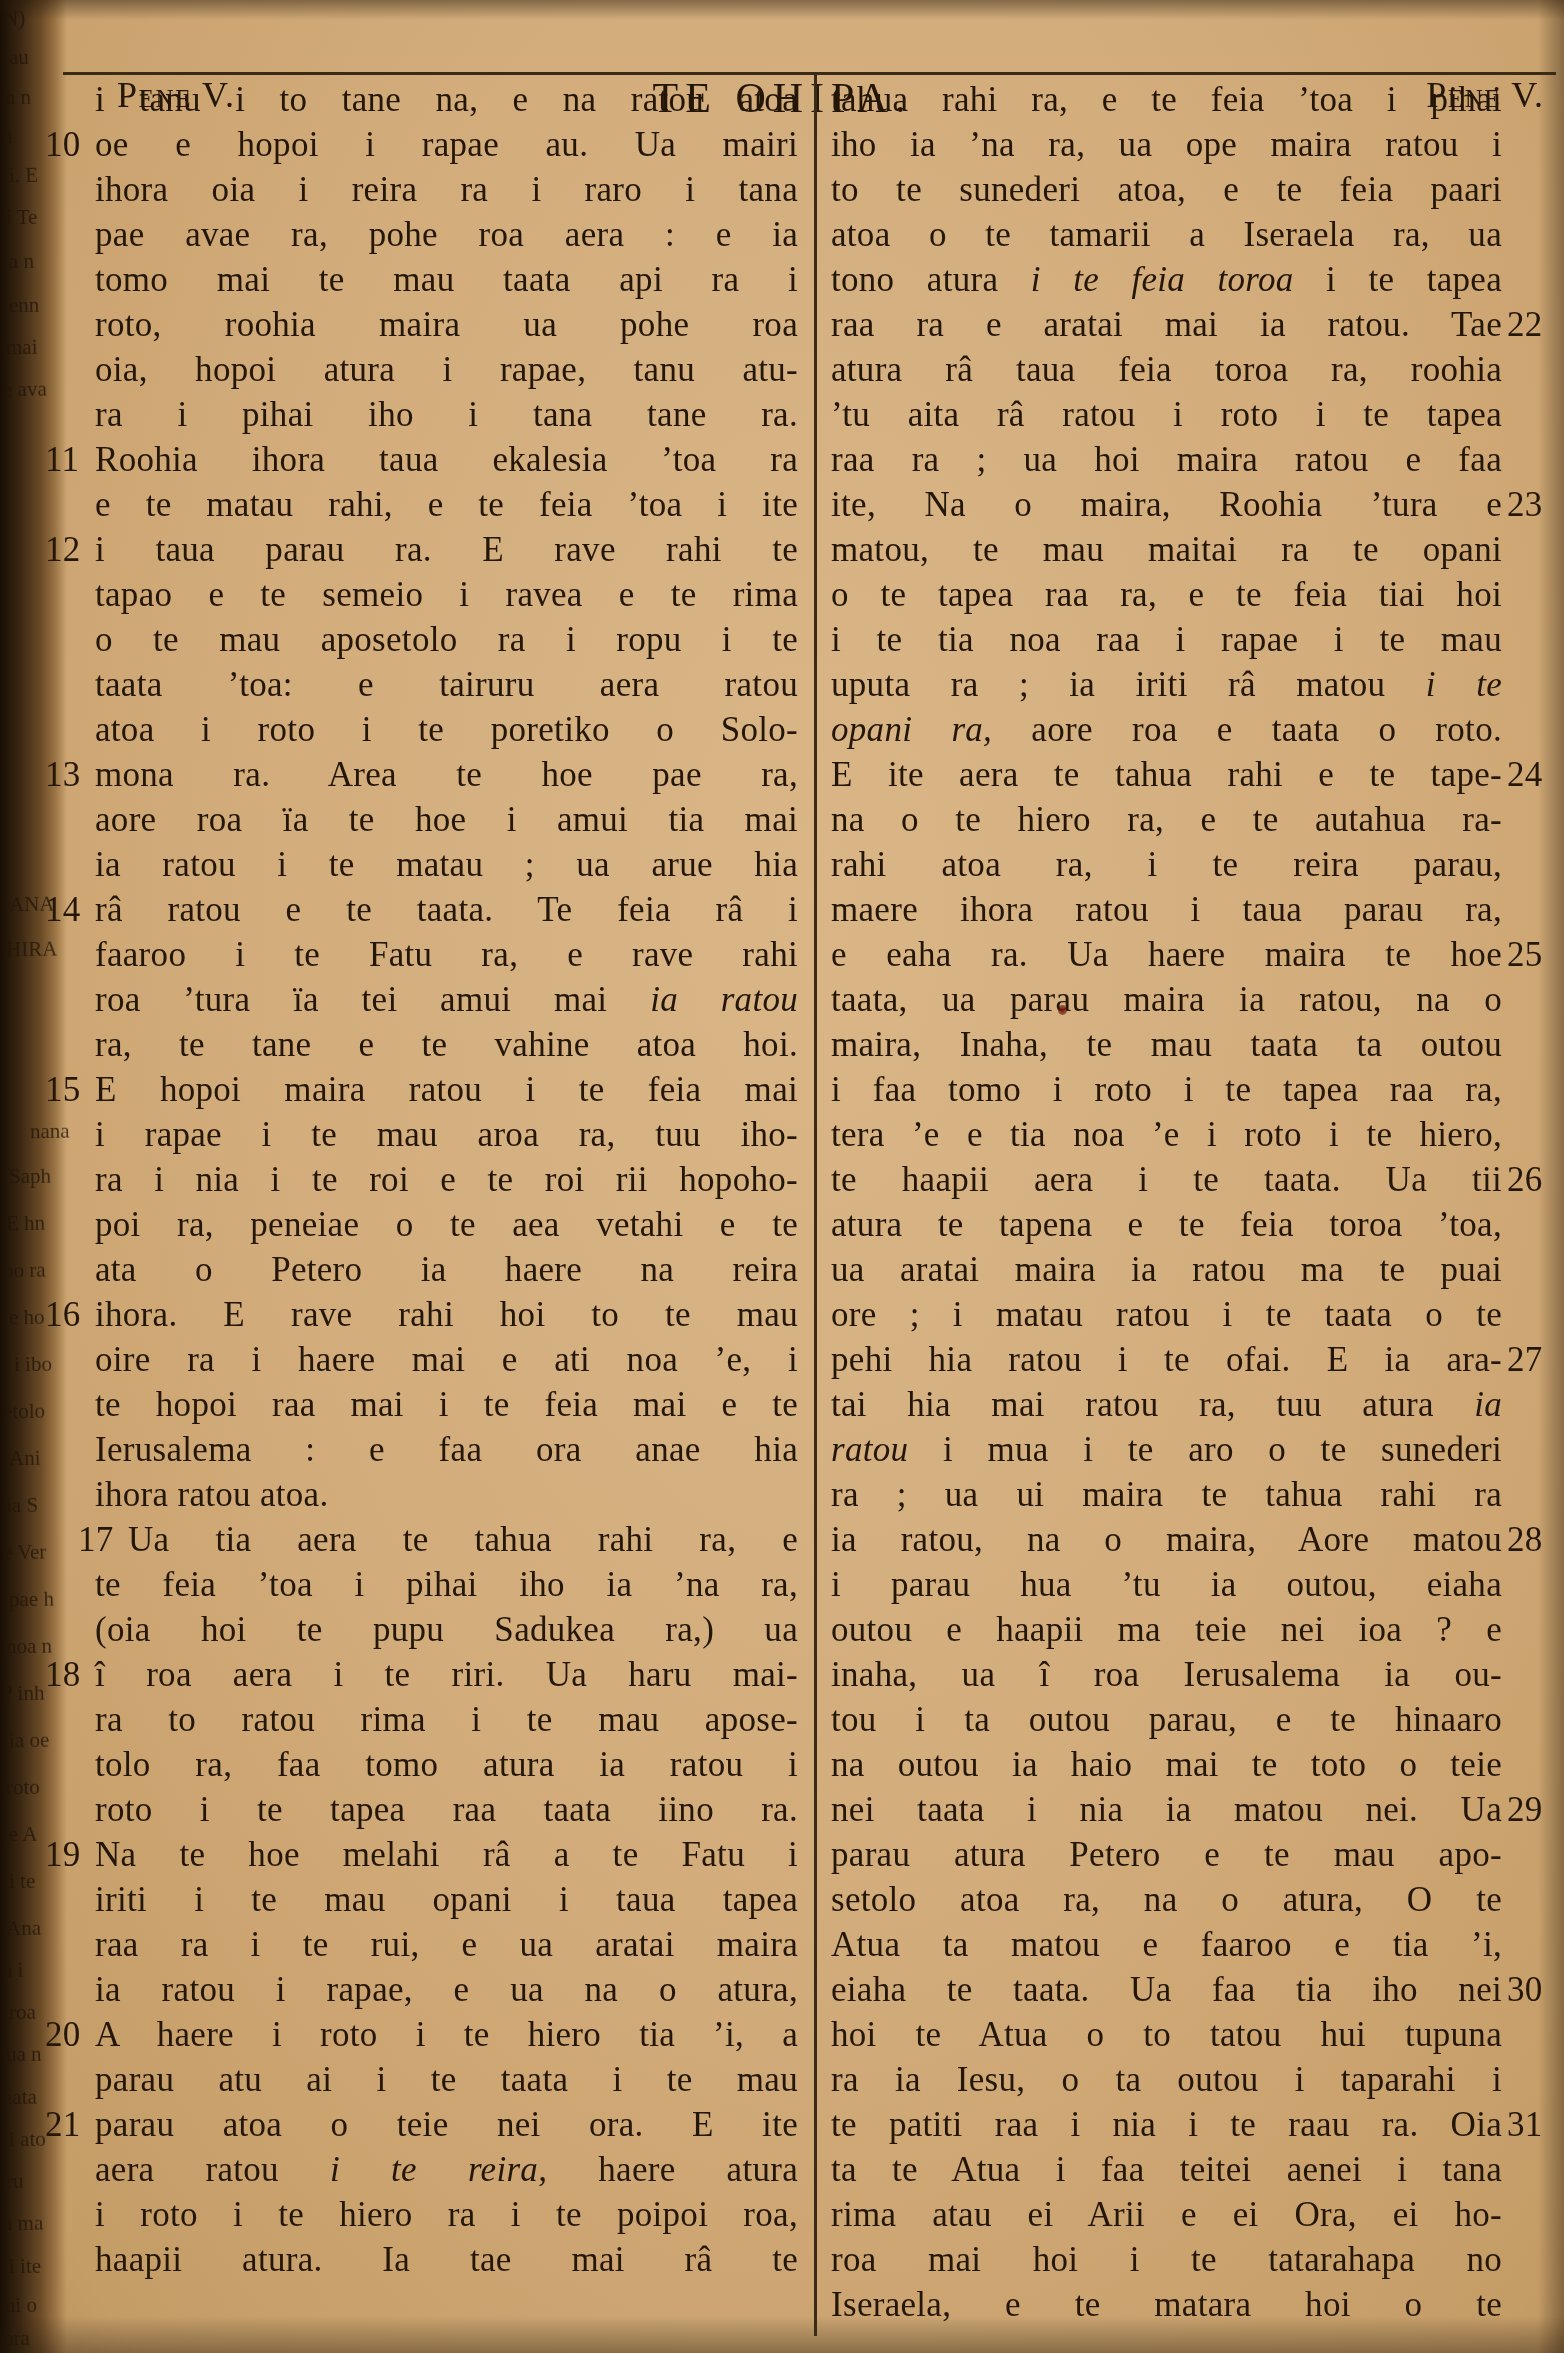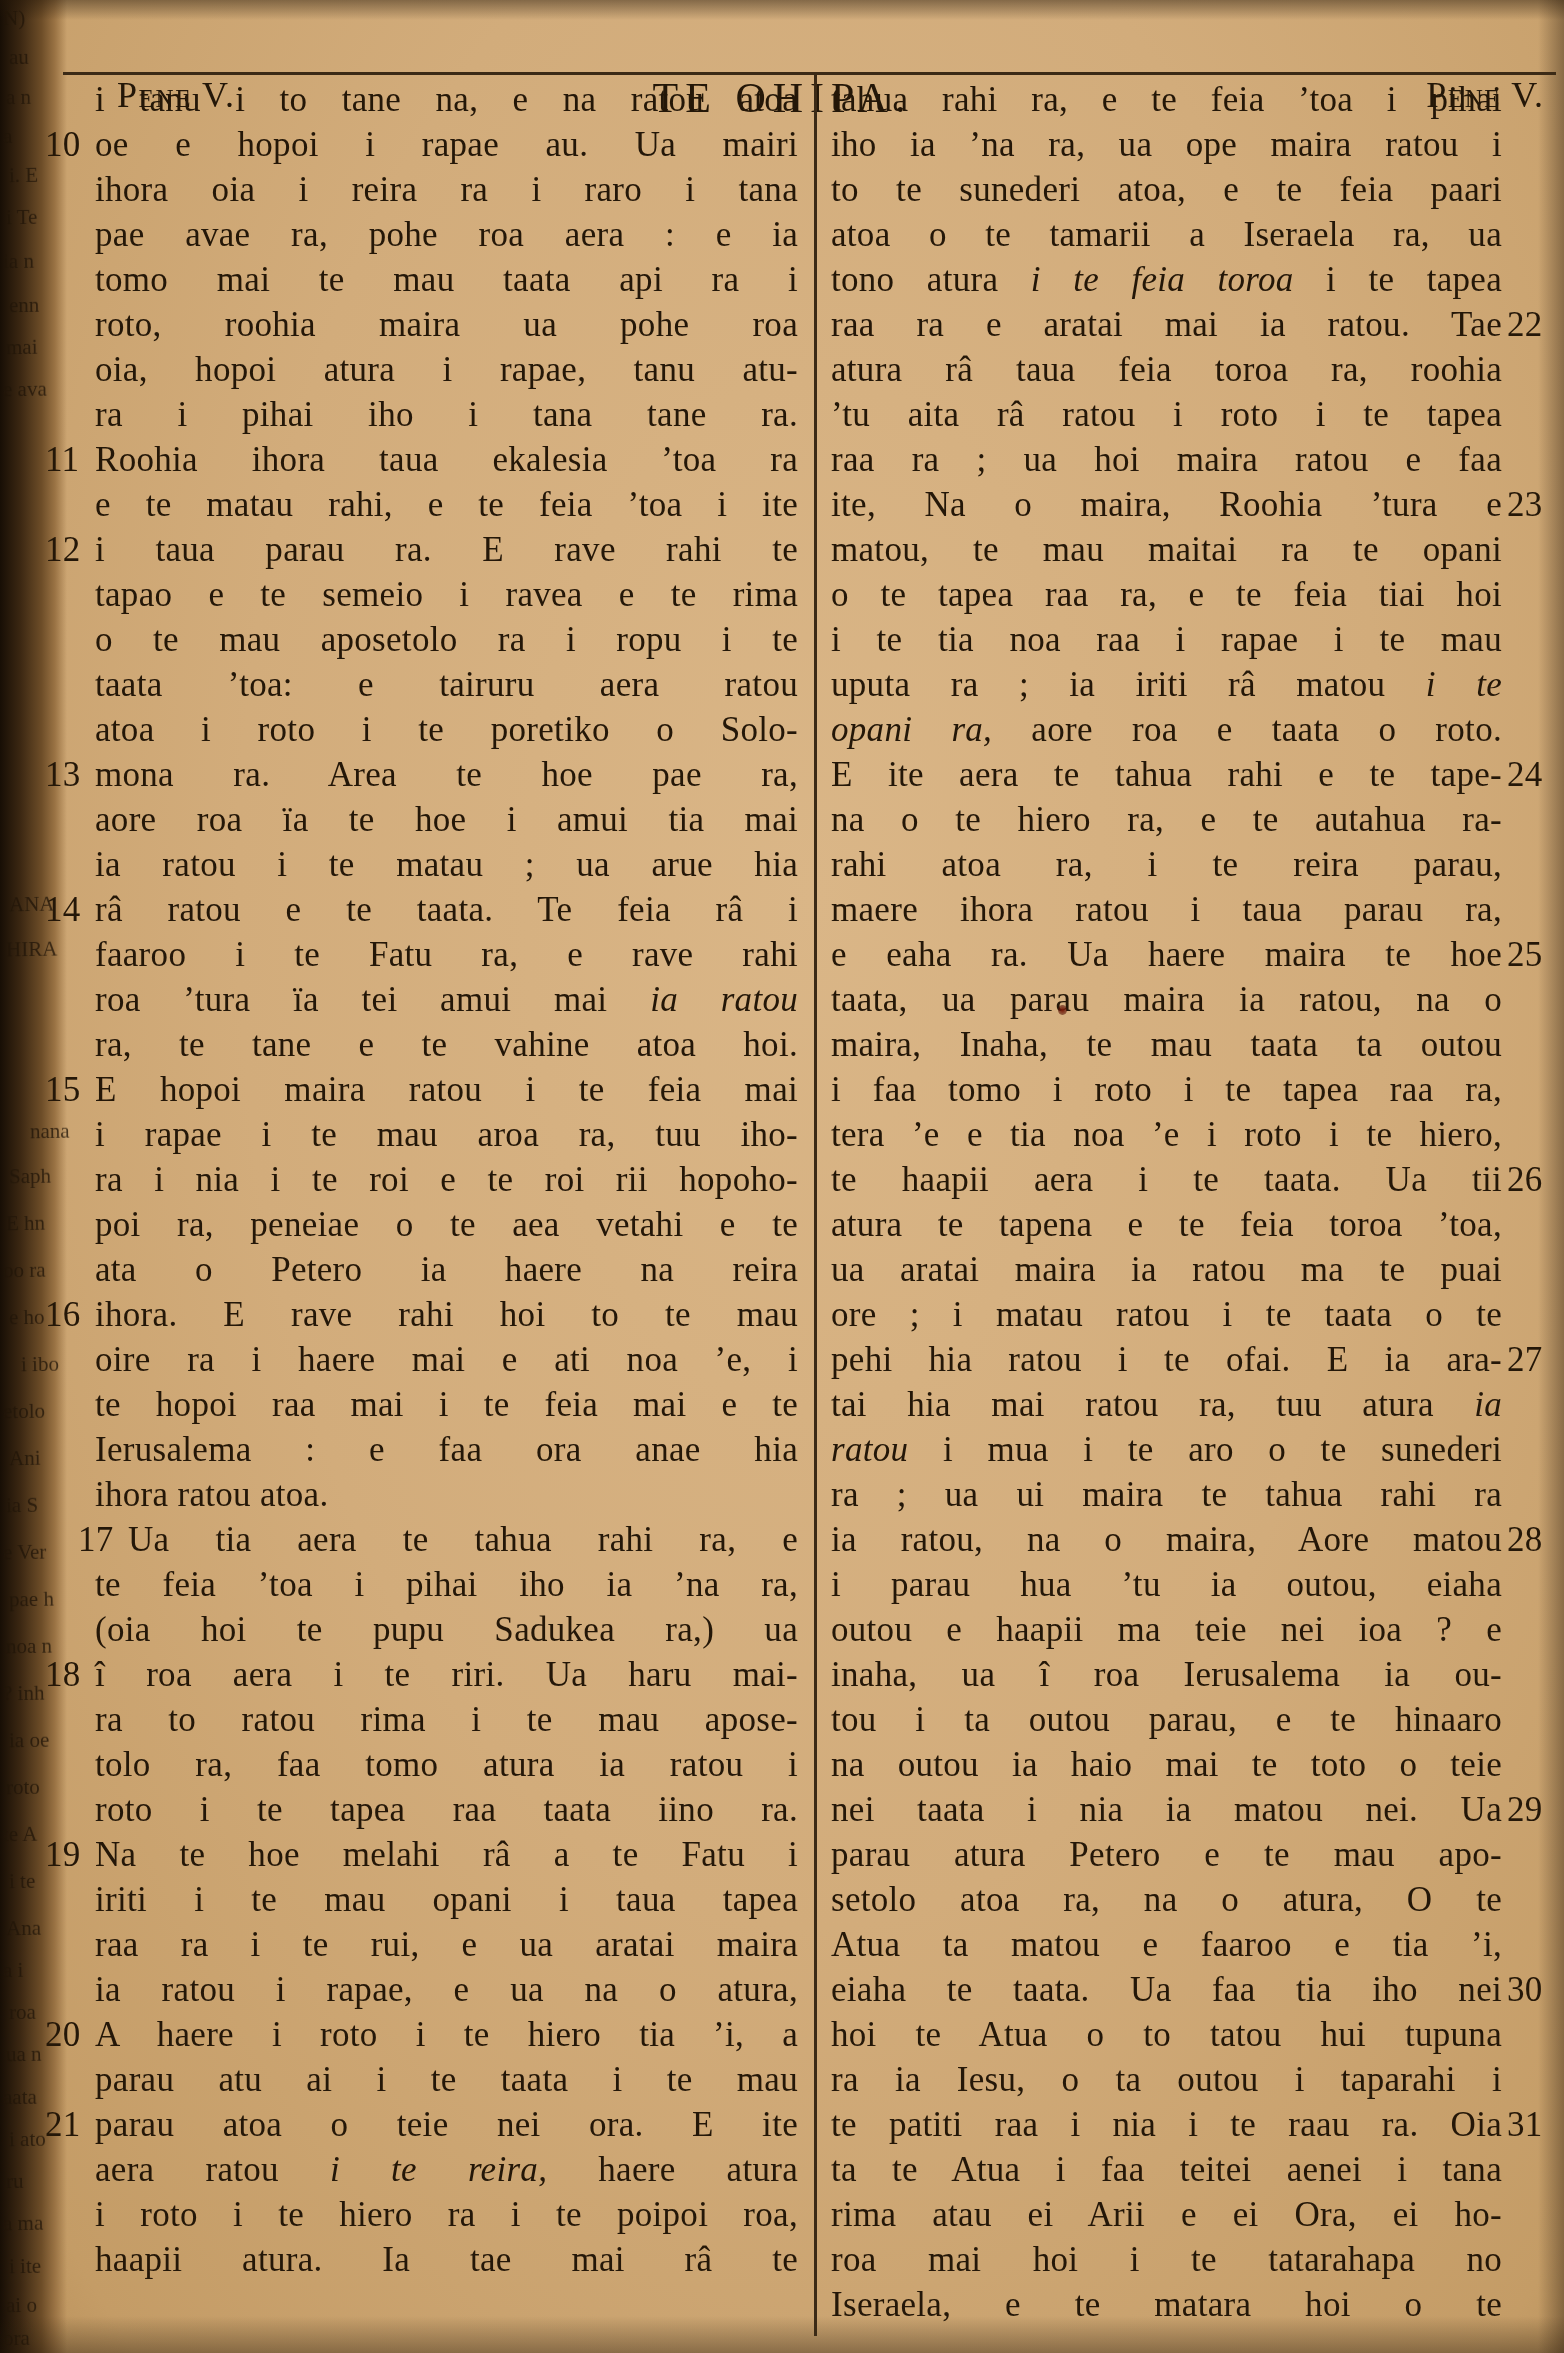--- a/index.html
+++ b/index.html
@@ -74,21 +74,21 @@
       <span class="frag" style="top: 293px; left: 9.4px;">enn</span>
       <span class="frag" style="top: 335px; left: 6.3px;">mai</span>
       <span class="frag" style="top: 377px; left: 3.1px;">e ava</span>
       <span class="frag" style="top: 892px; left: 9.4px;">ANA</span>
       <span class="frag" style="top: 937px; left: 6.3px;">HIRA</span>
       <span class="frag" style="top: 1119px; left: 3.1px; margin-left: 27px;">nana</span>
       <span class="frag" style="top: 1164px; left: 9.4px;">Saph</span>
       <span class="frag" style="top: 1211px; left: 6.3px;">E hn</span>
       <span class="frag" style="top: 1258px; left: 3.1px;">oo ra</span>
       <span class="frag" style="top: 1305px; left: 9.4px;">e ho</span>
-      <span class="frag" style="top: 1352px; left: 21px; text-align: center;">i ibo</span>
+      <span class="frag" style="top: 1352px; left: 14px; text-align: center;">i ibo</span>
       <span class="frag" style="top: 1399px; left: 3.1px;">etolo</span>
       <span class="frag" style="top: 1446px; left: 9.4px;">Ani</span>
       <span class="frag" style="top: 1493px; left: 6.3px;">ia S</span>
       <span class="frag" style="top: 1540px; left: 3.1px;">e Ver</span>
       <span class="frag" style="top: 1587px; left: 9.4px;">pae h</span>
       <span class="frag" style="top: 1634px; left: 6.3px;">noa n</span>
       <span class="frag" style="top: 1681px; left: 3.1px;">? inh</span>
       <span class="frag" style="top: 1728px; left: 9.4px;">ia oe</span>
       <span class="frag" style="top: 1775px; left: 6.3px;">roto</span>
       <span class="frag" style="top: 1822px; left: 3.1px;">te A</span>

